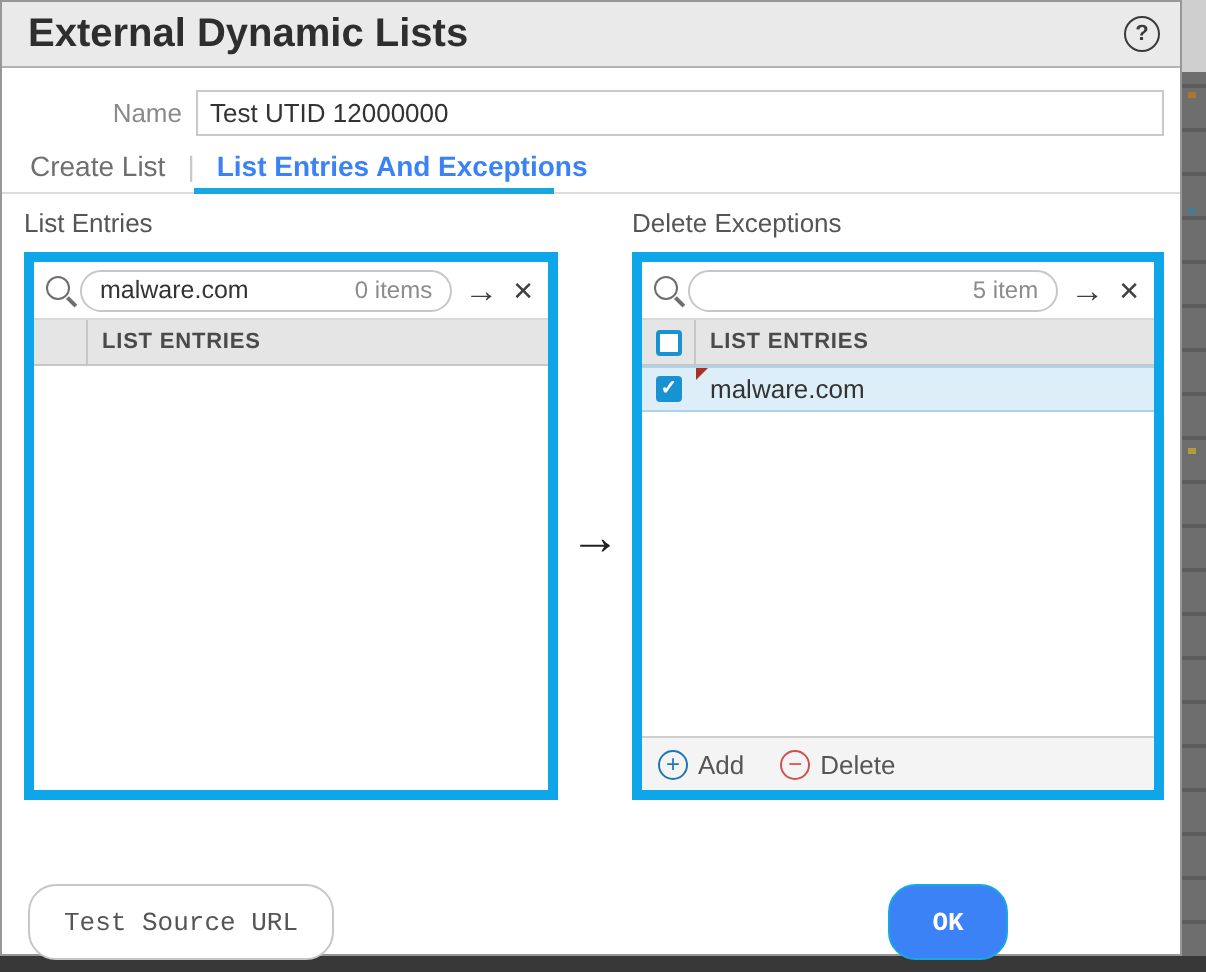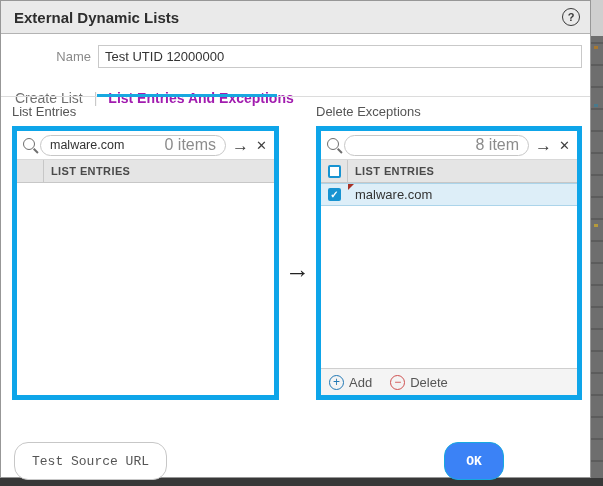--- a/index.html
+++ b/index.html
@@ -18,55 +18,55 @@
   .bg-speck { position:absolute; width:4px; height:3px; }
   .bg-bottom { position:absolute; left:0; top:478px; width:603px; height:8px; background:#383838; }
 
   
   .dialog { position:absolute; left:0; top:0; width:591px; height:478px;
     background:#fff; border:1px solid #979797; }
 
   .titlebar { position:absolute; left:0; top:0; width:100%; height:33px;
     background:#eaeaea; border-bottom:1px solid #b3b3b3;
     display:flex; align-items:center; padding:0 10px 0 13px; }
-  .titlebar .title { font-size:15px; font-weight:bold; color:#2e2e2e; flex:1; }
+  .titlebar .title { font-size:20px; font-weight:bold; color:#2e2e2e; flex:1; }
   .help-icon { width:18px; height:18px; border:1.5px solid #3a3a3a; border-radius:50%;
     display:flex; align-items:center; justify-content:center;
     font-size:11px; font-weight:bold; color:#3a3a3a; cursor:pointer; }
 
   .name-row { position:absolute; left:0; top:44px; width:100%; display:flex; align-items:center; }
   .name-label { width:97px; text-align:right; padding-right:7px; font-size:13px; color:#8a8a8a; }
   .name-input { width:484px; height:23px; border:1px solid #c9c9c9; font-size:13px;
     color:#333; padding:0 6px; font-family:"Liberation Sans", sans-serif; outline:none; }
 
-  .tabs { position:absolute; left:14px; top:74px; display:flex; align-items:flex-end; font-size:14px;margin-top:15px; }
+  .tabs { position:absolute; left:14px; top:74px; display:flex; align-items:flex-end; font-size:14px; }
   .tab-inactive { color:#6f6f6f; cursor:pointer; }
   .tab-sep { color:#c9c9c9; margin:0 11px; }
-  .tab-active { color:#a21caf; font-weight:bold; cursor:pointer; }
+  .tab-active { color:#3b82f6; font-weight:bold; cursor:pointer; }
   .tabs-divider { position:absolute; left:0; top:95px; width:589px; height:1px; background:#dcdcdc; }
   .tab-underline { position:absolute; left:96px; top:93px; width:180px; height:3px; background:#18a8e0; }
 
   .panel-label { position:absolute; font-size:13px; color:#555; top:103px; }
   .panel-label.left { left:11px; }
   .panel-label.right { left:315px; }
 
   .panel { position:absolute; top:125px; height:274px; border:5px solid #0ea5e9; background:#fff; }
   .panel.left { left:11px; width:267px; }
   .panel.right { left:315px; width:266px; }
 
   .search-row { height:29px; display:flex; align-items:center; padding:0 5px 0 5px; border-bottom:1px solid #d9d9d9; }
   .icon-search { width:12px; height:12px; border:1.5px solid #6e6e6e; border-radius:50%;
     position:relative; flex:none; margin:0 5px 2px 1px; }
   .icon-search::after { content:""; position:absolute; width:6px; height:1.5px; background:#6e6e6e;
     transform:rotate(45deg); right:-5px; bottom:-2px; }
   .search-pill { flex:1; height:21px; border:1px solid #c7c7c7; border-radius:11px;
     display:flex; align-items:center; padding:0 9px; min-width:0; }
   .search-pill input { border:none; outline:none; flex:1; min-width:0; font-size:12.5px;
     color:#333; font-family:"Liberation Sans", sans-serif; background:transparent; }
-  .search-count { font-size:16px; color:#8c8c8c; white-space:nowrap; margin-left:4px; }
+  .search-count { font-size:12px; color:#8c8c8c; white-space:nowrap; margin-left:4px; }
   .icon-btn { flex:none; color:#3f3f3f; cursor:pointer; text-align:center; line-height:1; }
   .icon-arrow { font-size:17px; margin-left:6px; }
   .icon-x { font-size:13px; margin-left:7px; margin-right:2px; }
 
   .grid-header { height:23px; display:flex; align-items:stretch;
     background:#e5e5e5; border-bottom:1px solid #c7c7c7; }
   .cb-col { width:27px; flex:none; display:flex; align-items:center; justify-content:center; }
   .grid-header .cb-col { border-right:1px solid #c7c7c7; }
   .hdr-text { padding-left:7px; font-size:11px; font-weight:bold; color:#4a4a4a;
     letter-spacing:0.4px; display:flex; align-items:center; }
@@ -154,21 +154,21 @@
 
   </div>
 
   <div class="transfer-arrow">→</div>
 
   <div class="panel right">
     <div class="search-row">
       <span class="icon-search"></span>
       <span class="search-pill">
         <input type="text" value="" style="">
-        <span class="search-count">8 item</span>
+        <span class="search-count">5 item</span>
       </span>
       <span class="icon-btn icon-arrow">→</span>
       <span class="icon-btn icon-x">✕</span>
     </div>
     <div class="grid-header">
       <span class="cb-col">
         <span class="checkbox"></span>
       </span>
       <span class="hdr-text">LIST ENTRIES</span>
     </div>

